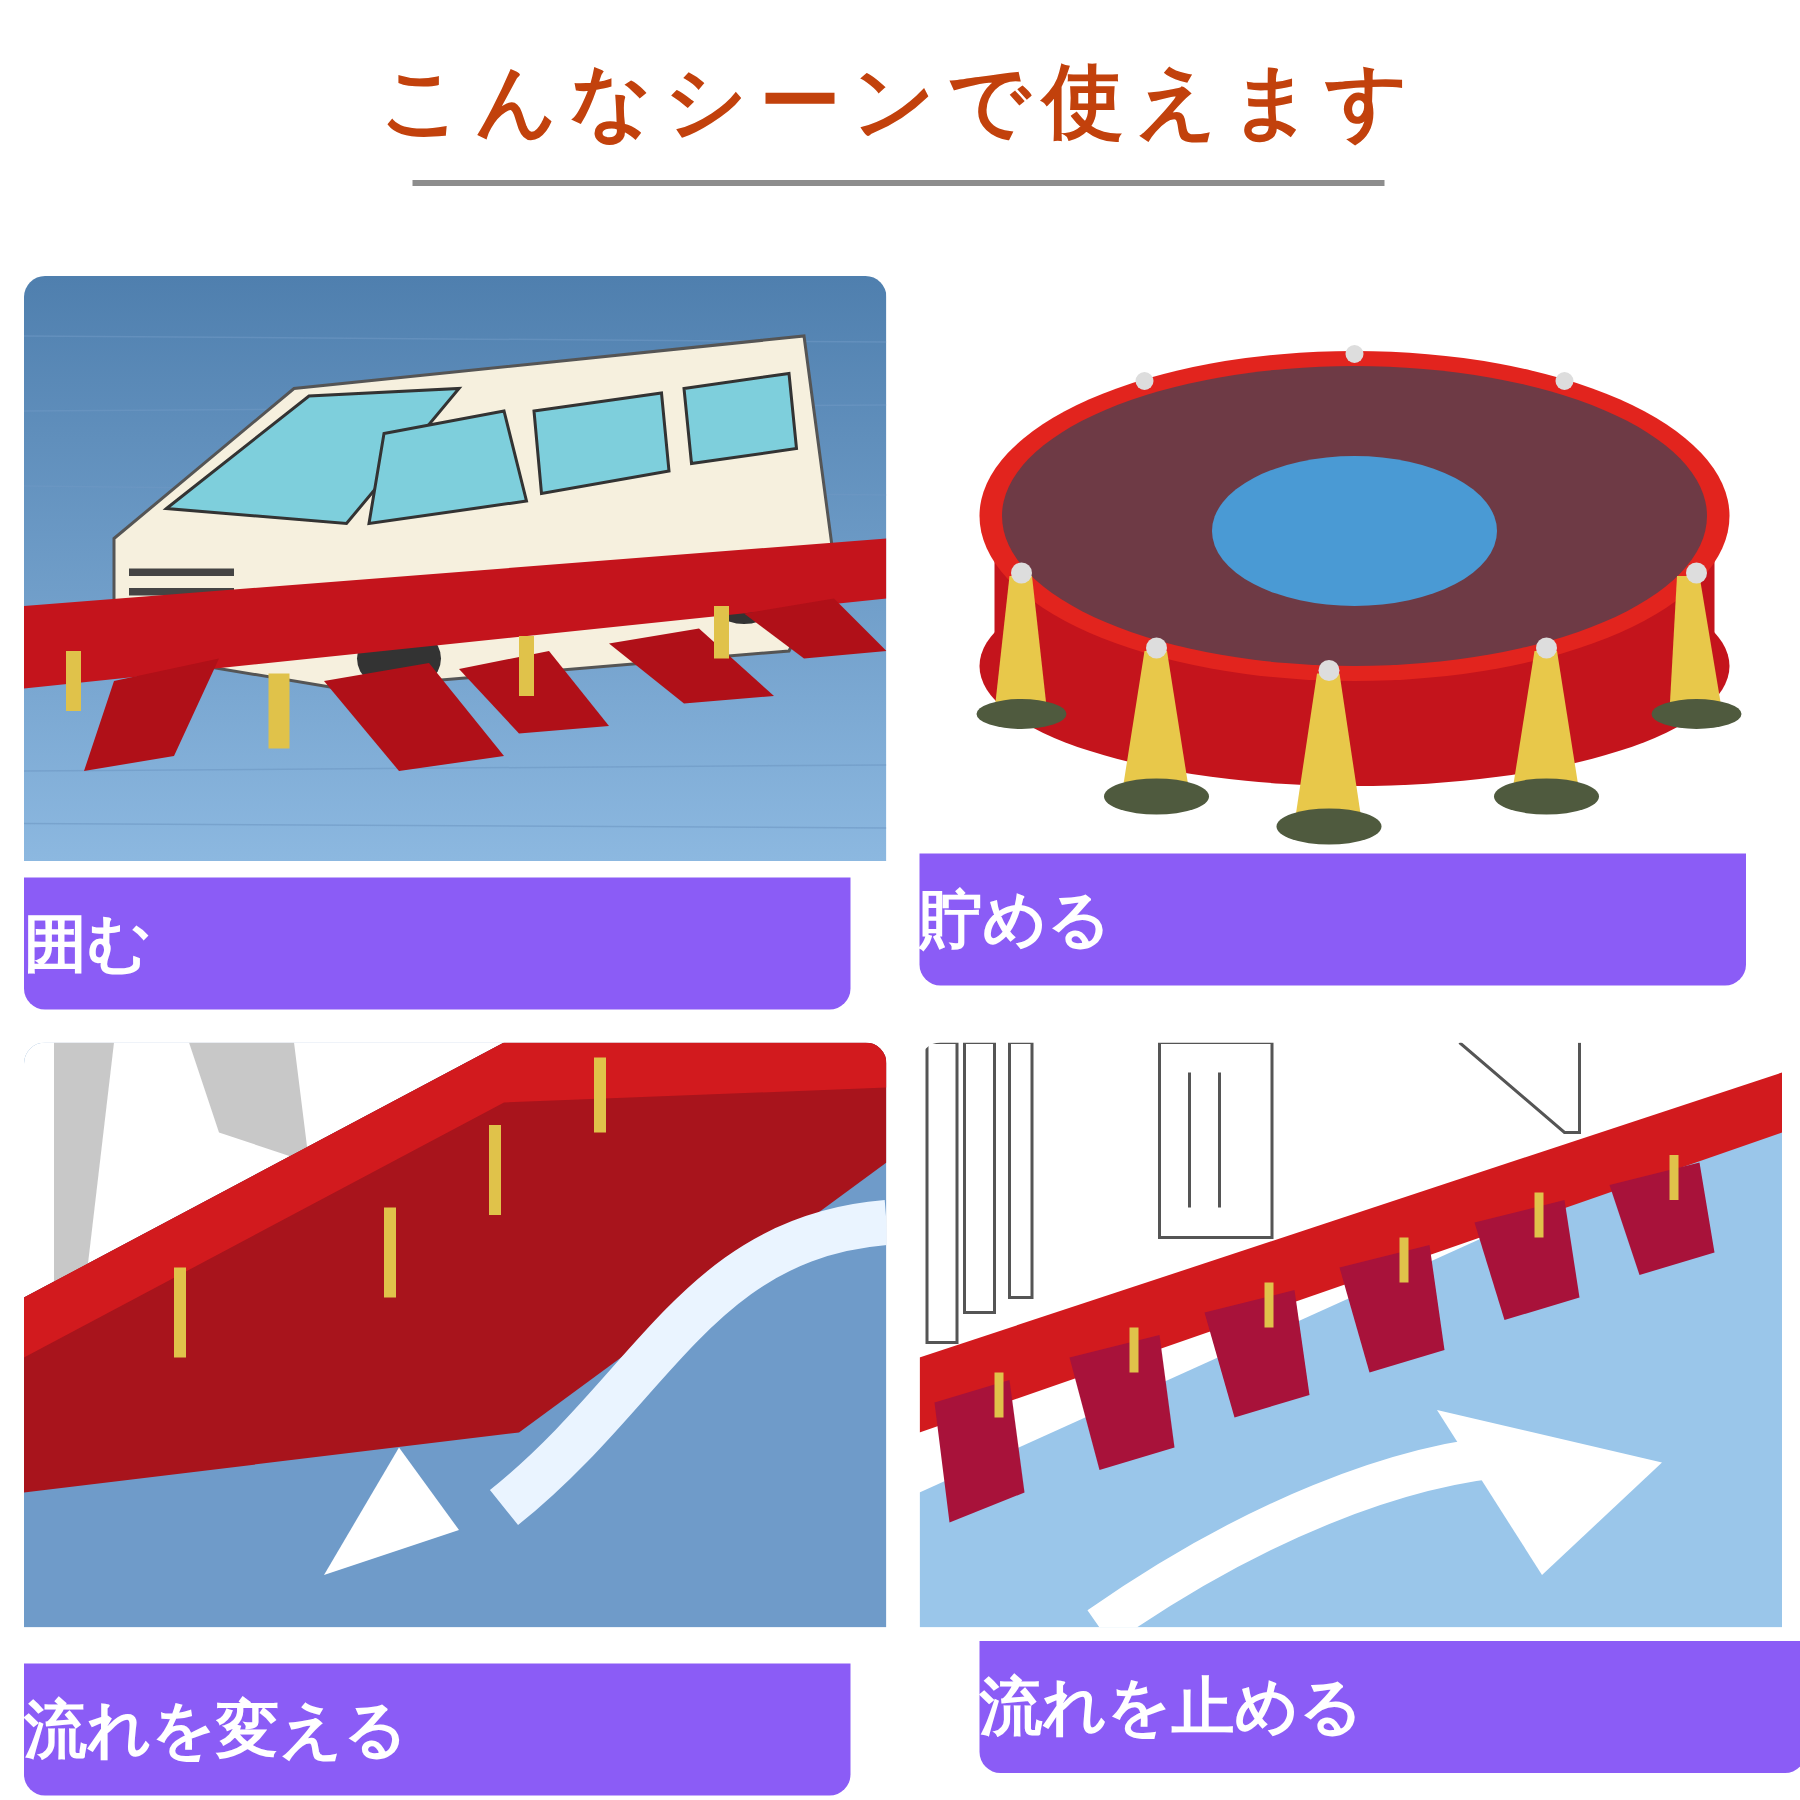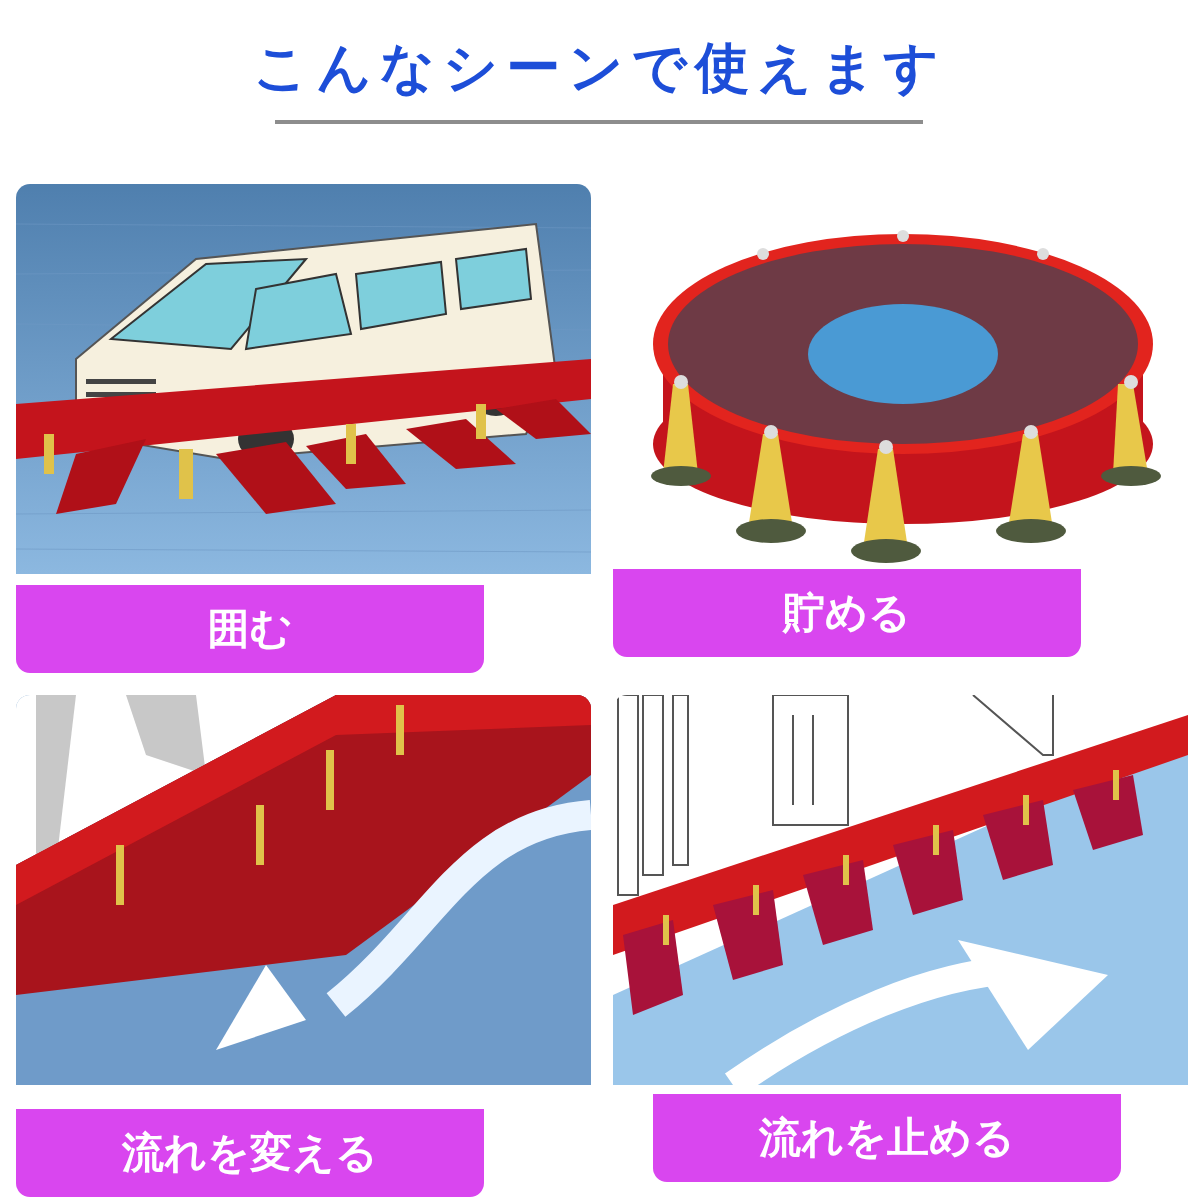--- a/index.html
+++ b/index.html
@@ -1,21 +1,21 @@
 <!DOCTYPE html>
 <html><head>
 <meta charset="utf-8">
 <style>
   html,body{margin:0;padding:0;background:#fff;}
   body{width:1200px;height:1200px;position:relative;overflow:hidden;font-family:"DejaVu Sans","Liberation Sans",sans-serif;}
-  .title{position:absolute;left:0;top:28px;width:1200px;text-align:center;font-size:54px;font-weight:bold;color:#1d4ed8;letter-spacing:8px;line-height:80px;}
+  .title{position:absolute;left:0;top:28px;width:1200px;text-align:center;font-size:54px;font-weight:bold;color:#c2410c;letter-spacing:8px;line-height:80px;}
   .rule{position:absolute;left:275px;top:120px;width:648px;height:4px;background:#8d8d8d;}
   .card{position:absolute;width:575px;}
   .img{position:absolute;left:0;top:0;width:575px;height:390px;overflow:hidden;border-radius:14px 14px 0 0;}
-  .lbl{position:absolute;left:0;width:468px;height:88px;background:#d946ef;border-radius:0 0 14px 14px;color:#fff;font-size:42px;font-weight:bold;text-align:center;line-height:88px;}
+  .lbl{position:absolute;left:0;width:551px;height:88px;background:#8b5cf6;border-radius:0 0 14px 14px;color:#fff;font-size:42px;font-weight:bold;text-align:left;line-height:88px;}
   .img svg{display:block;width:100%;height:100%;}
 </style>
 </head>
 <body>
 
 <div class="title">こんなシーンで使えます</div>
 <div class="rule"></div>
 
 <div class="card" style="left:16px;top:184px;">
   <div class="img">

